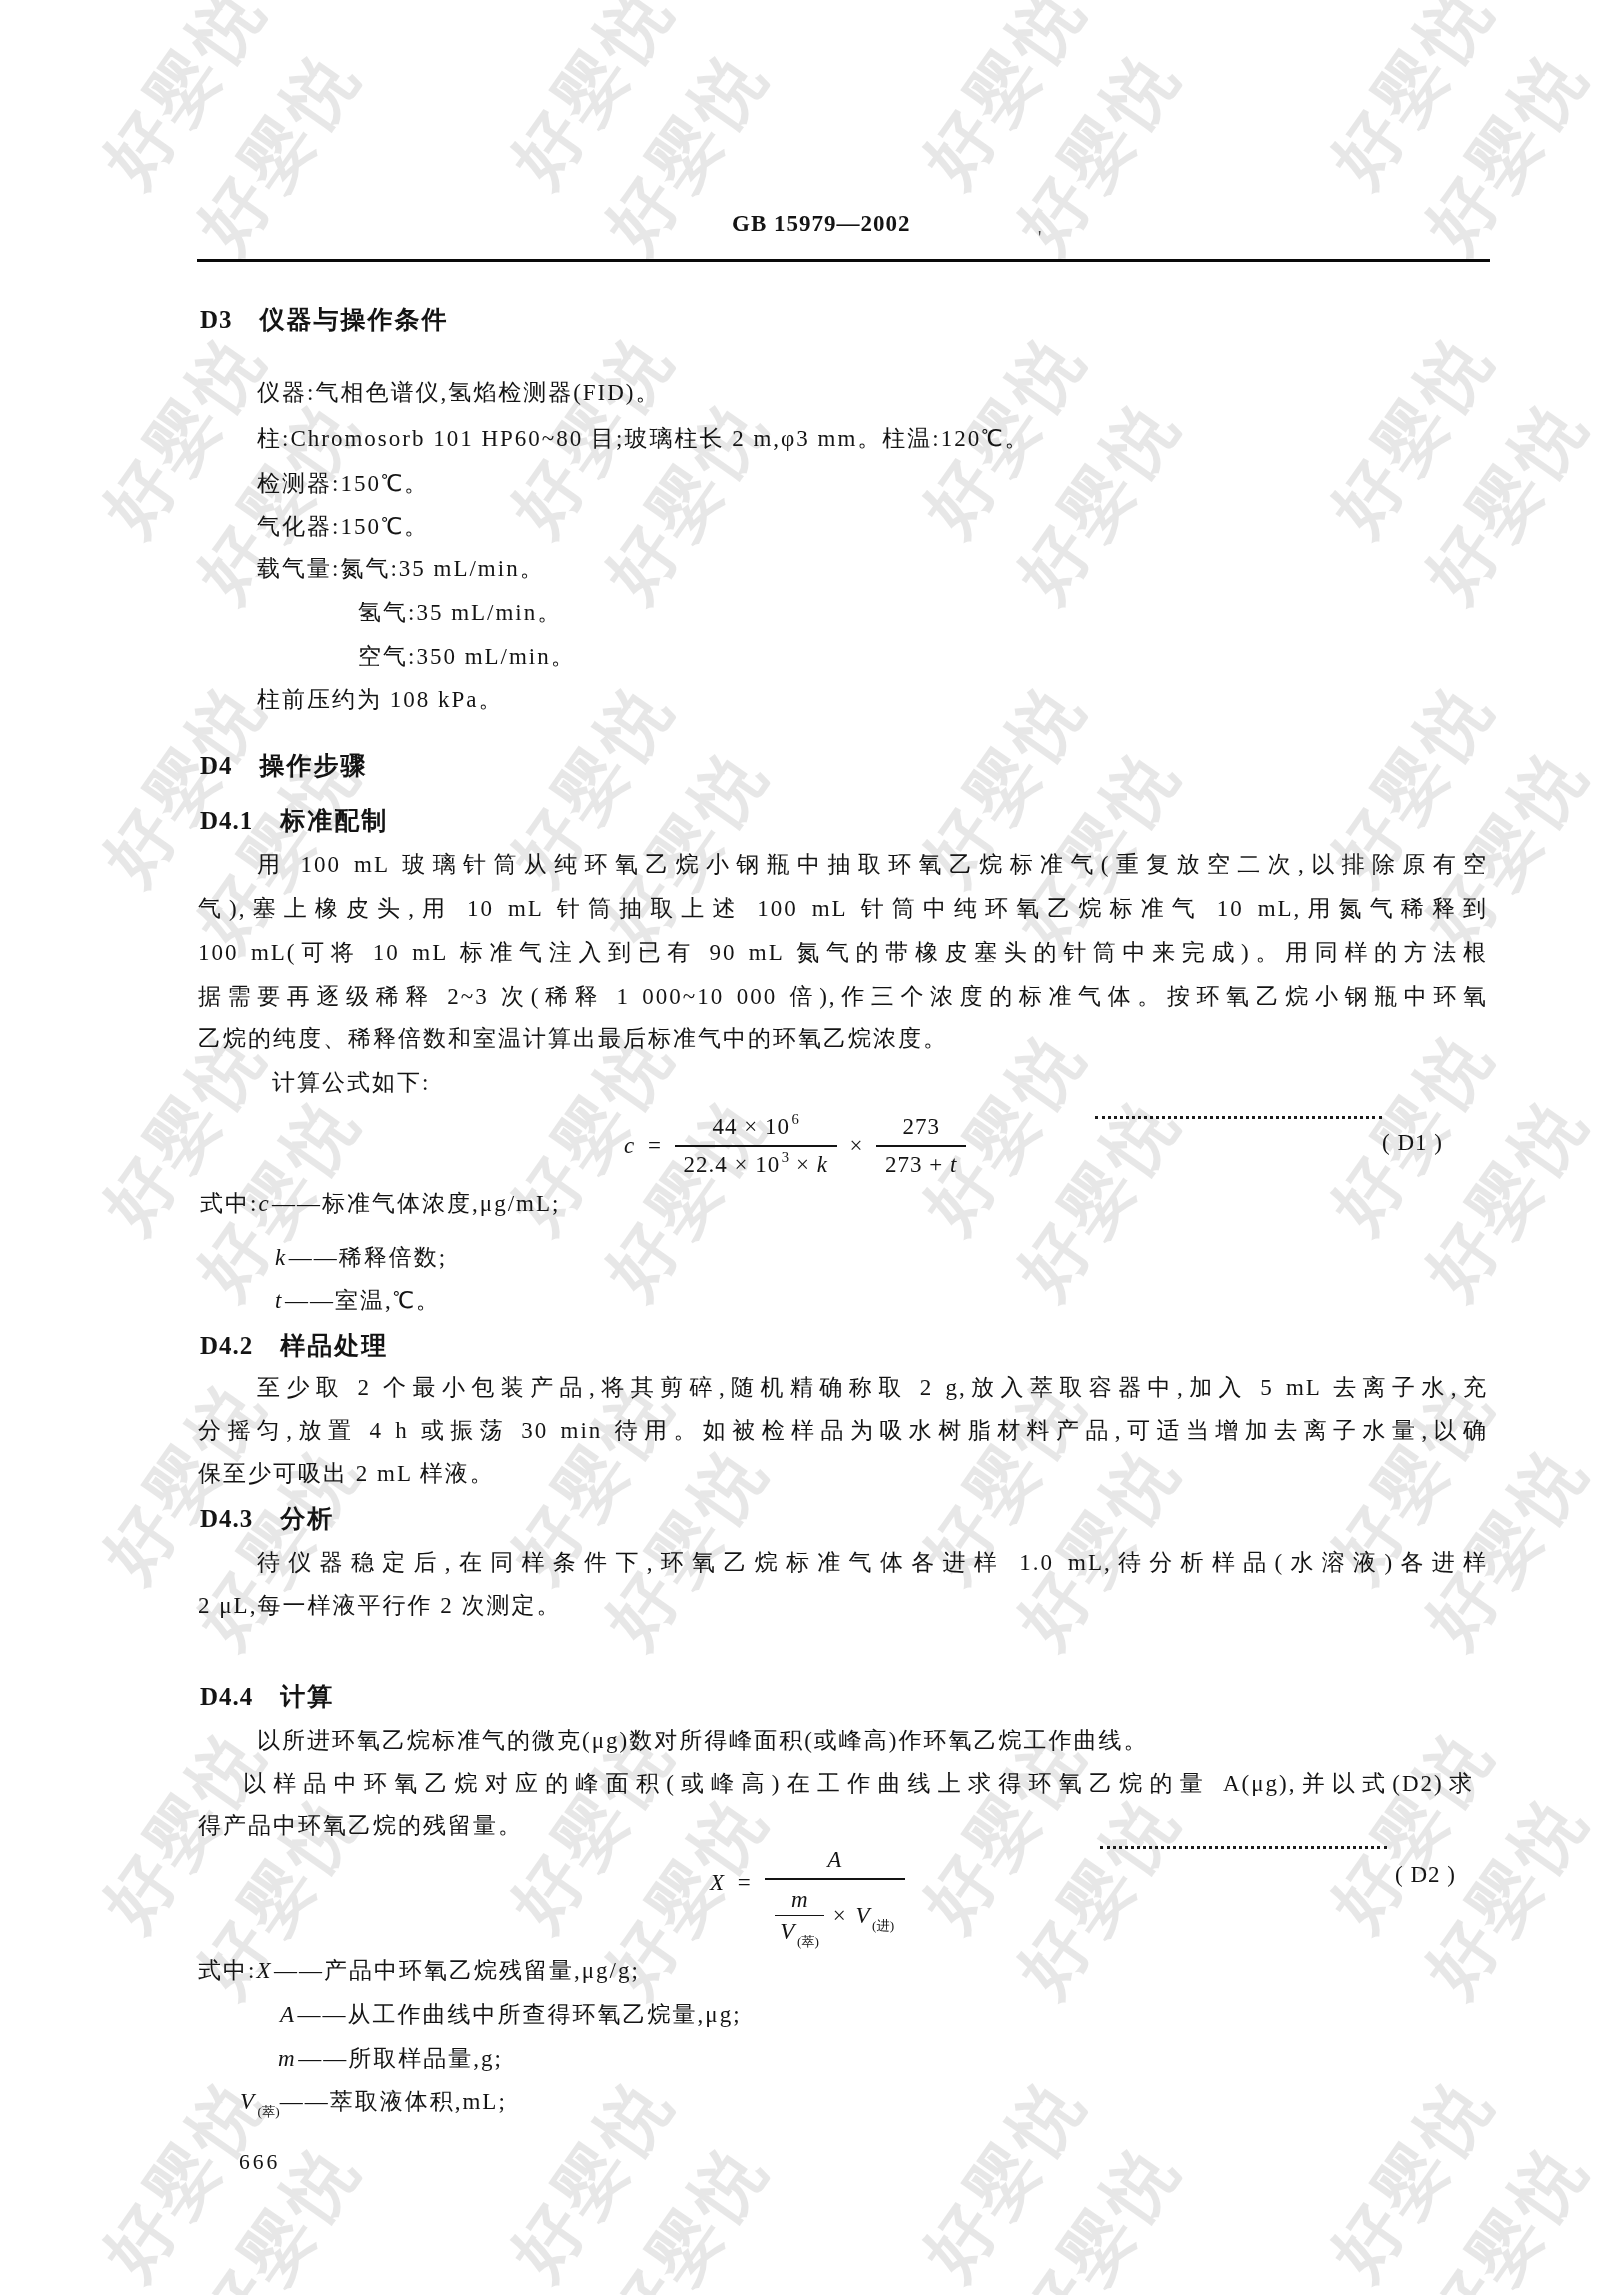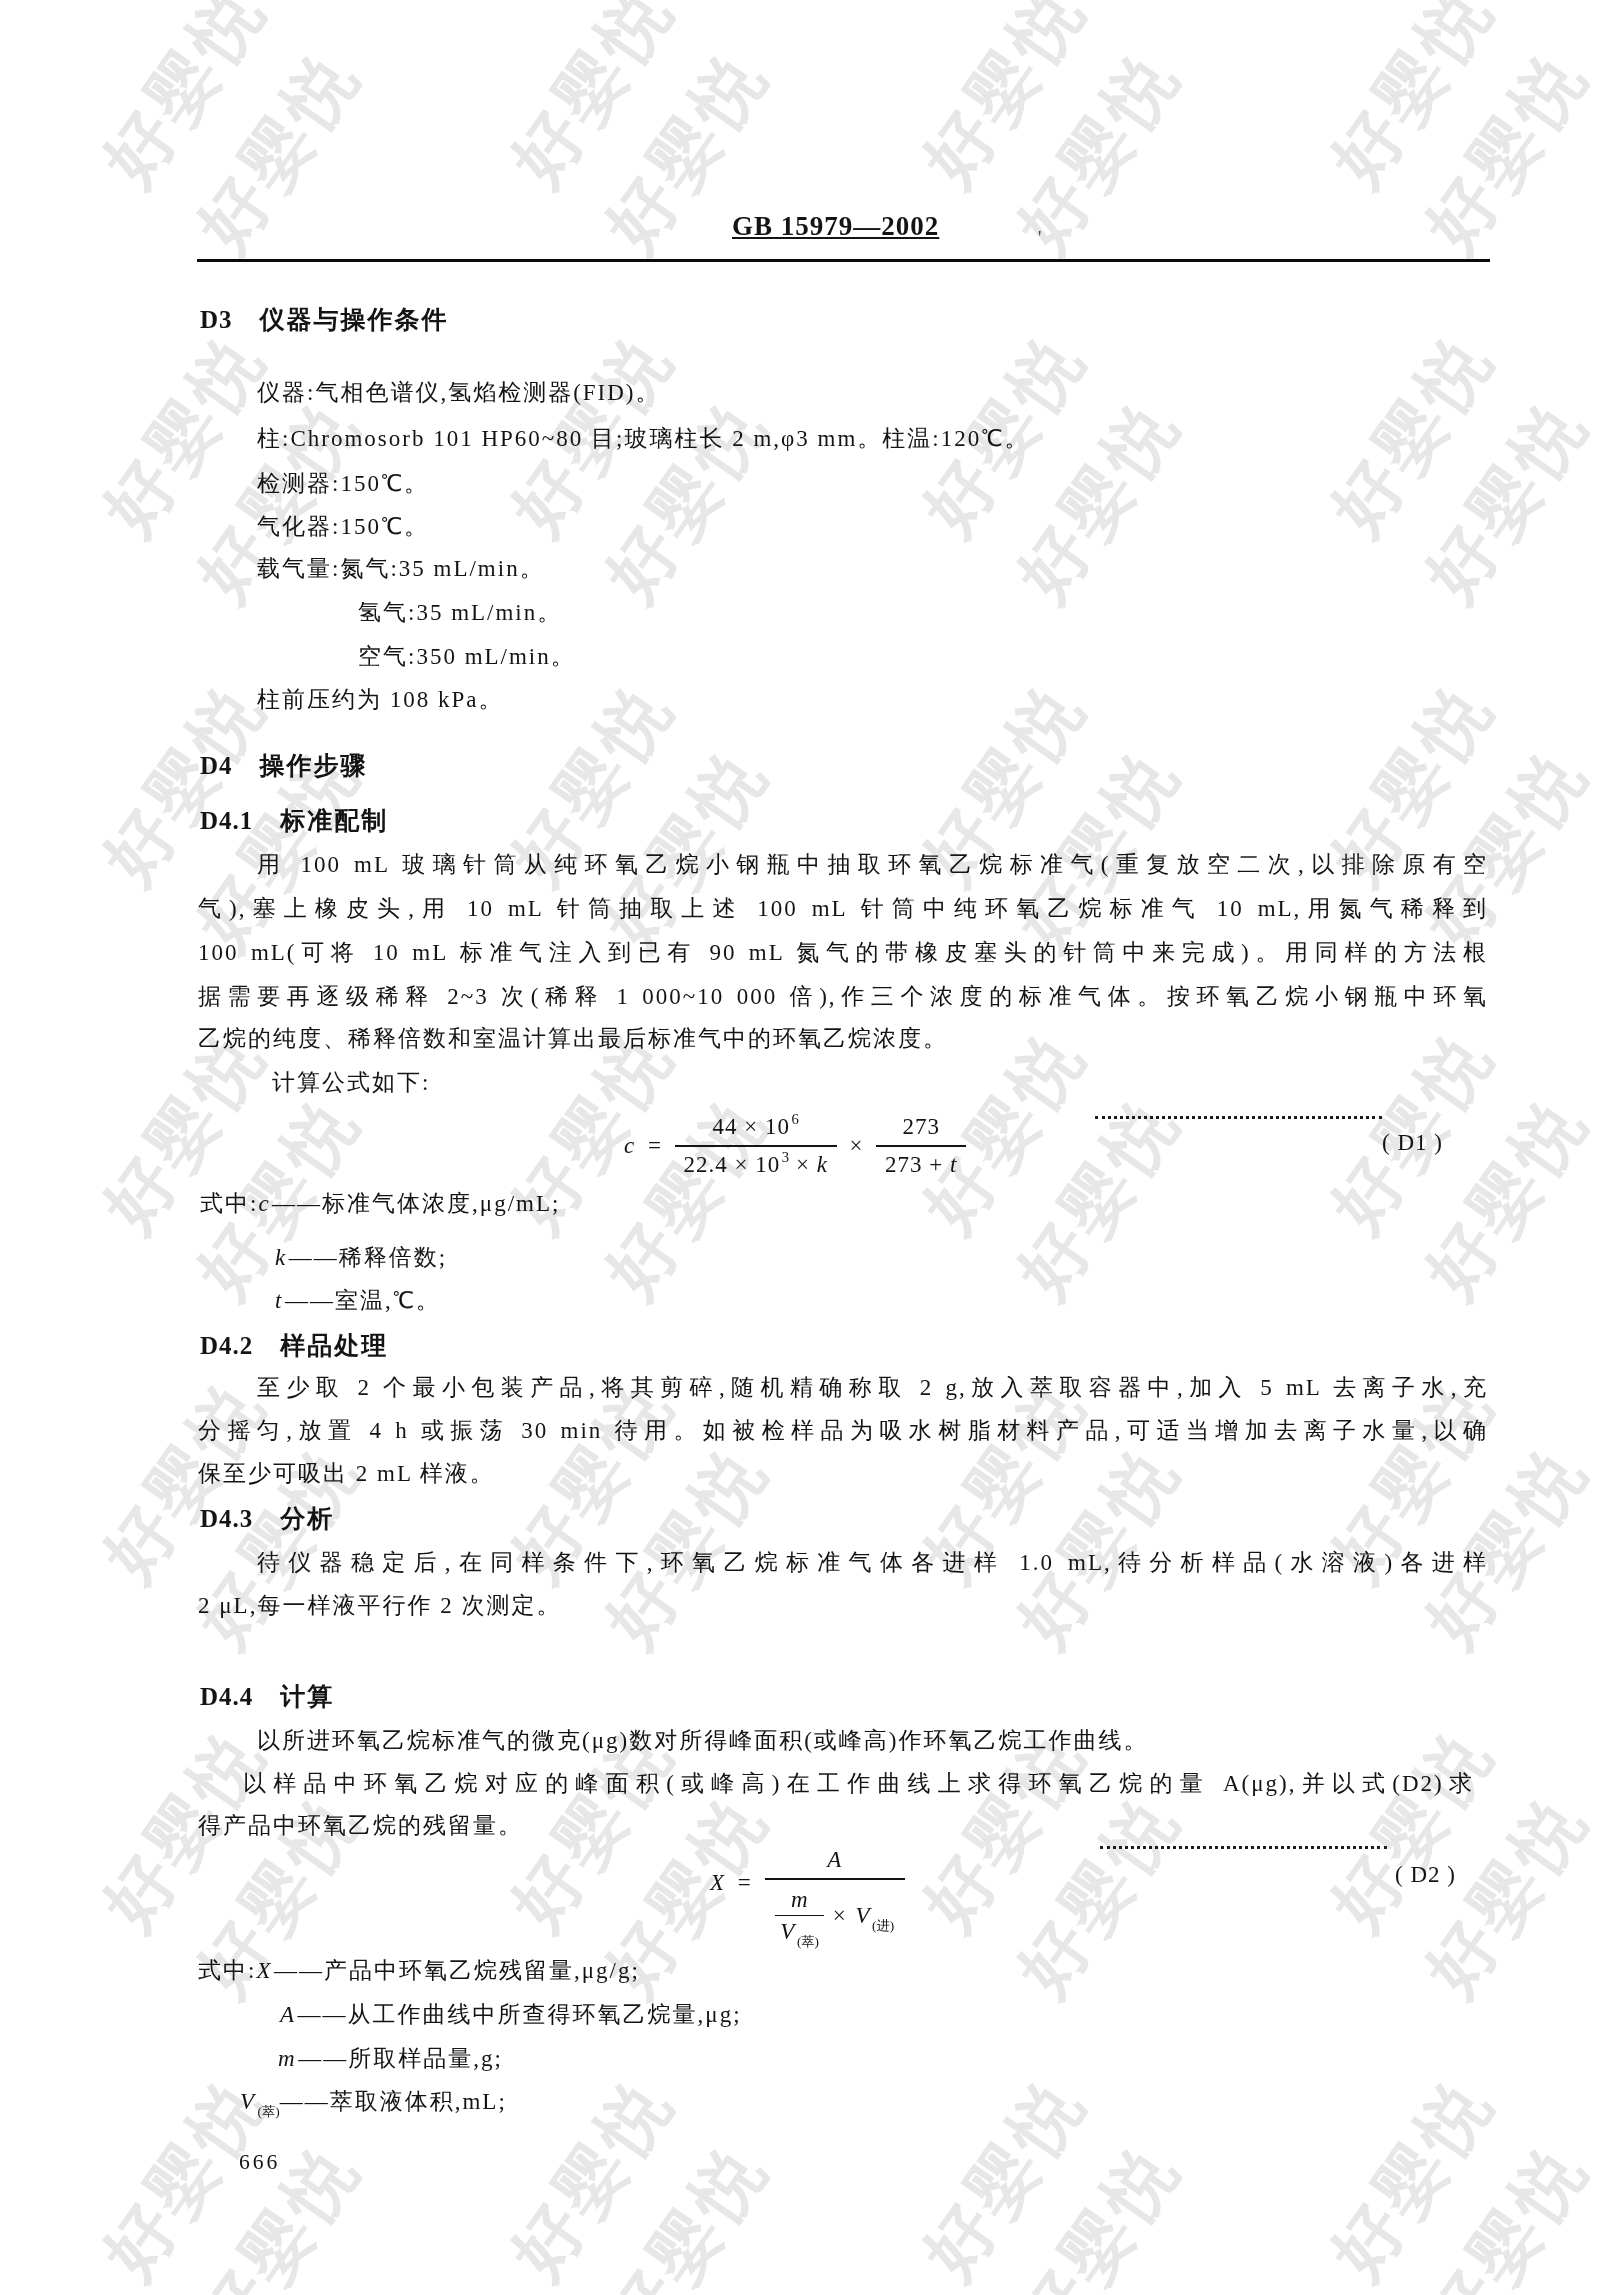--- a/index.html
+++ b/index.html
@@ -8,21 +8,21 @@
     font-family:"Liberation Serif", serif; color:#141414; overflow:hidden;
   }
   .wm-layer { position:absolute; left:0; top:0; width:100%; height:100%; z-index:0; }
   .wm {
     position:absolute; transform:translate(-50%,-50%) rotate(-55deg);
     text-align:center; color:rgba(0,0,0,0.095); font-weight:700;
     font-size:69px; letter-spacing:4.9px; line-height:115px; white-space:nowrap;
     font-family:"Liberation Sans", sans-serif;
   }
   .content { position:absolute; left:0; top:0; width:100%; height:100%; z-index:1; }
-  .hdr { position:absolute; font-weight:700; font-size:27px; letter-spacing:1px; white-space:nowrap;text-decoration:underline; }
+  .hdr { position:absolute; font-weight:700; font-size:23px; letter-spacing:1px; white-space:nowrap; }
   .artifact { position:absolute; font-size:18.7px; color:#444; }
   .rule { position:absolute; background:#0a0a0a; }
   .heading { position:absolute; font-size:25px; font-weight:700; letter-spacing:2px; white-space:nowrap; }
   .heading .no { font-family:"Liberation Serif", serif; margin-right:27px; letter-spacing:1px; }
   .heading .t { font-family:"Liberation Sans", sans-serif; }
   .line { position:absolute; font-size:23px; letter-spacing:2px; line-height:31px; white-space:nowrap; }
   .jline { white-space:normal; text-align:justify; text-align-last:justify; text-justify:inter-character; }
   .it { font-style:italic; }
   .pagenum { position:absolute; font-size:21.6px; letter-spacing:2.9px; }
   .formula { position:absolute; display:flex; align-items:center; font-size:23px; letter-spacing:1px; white-space:nowrap; }

